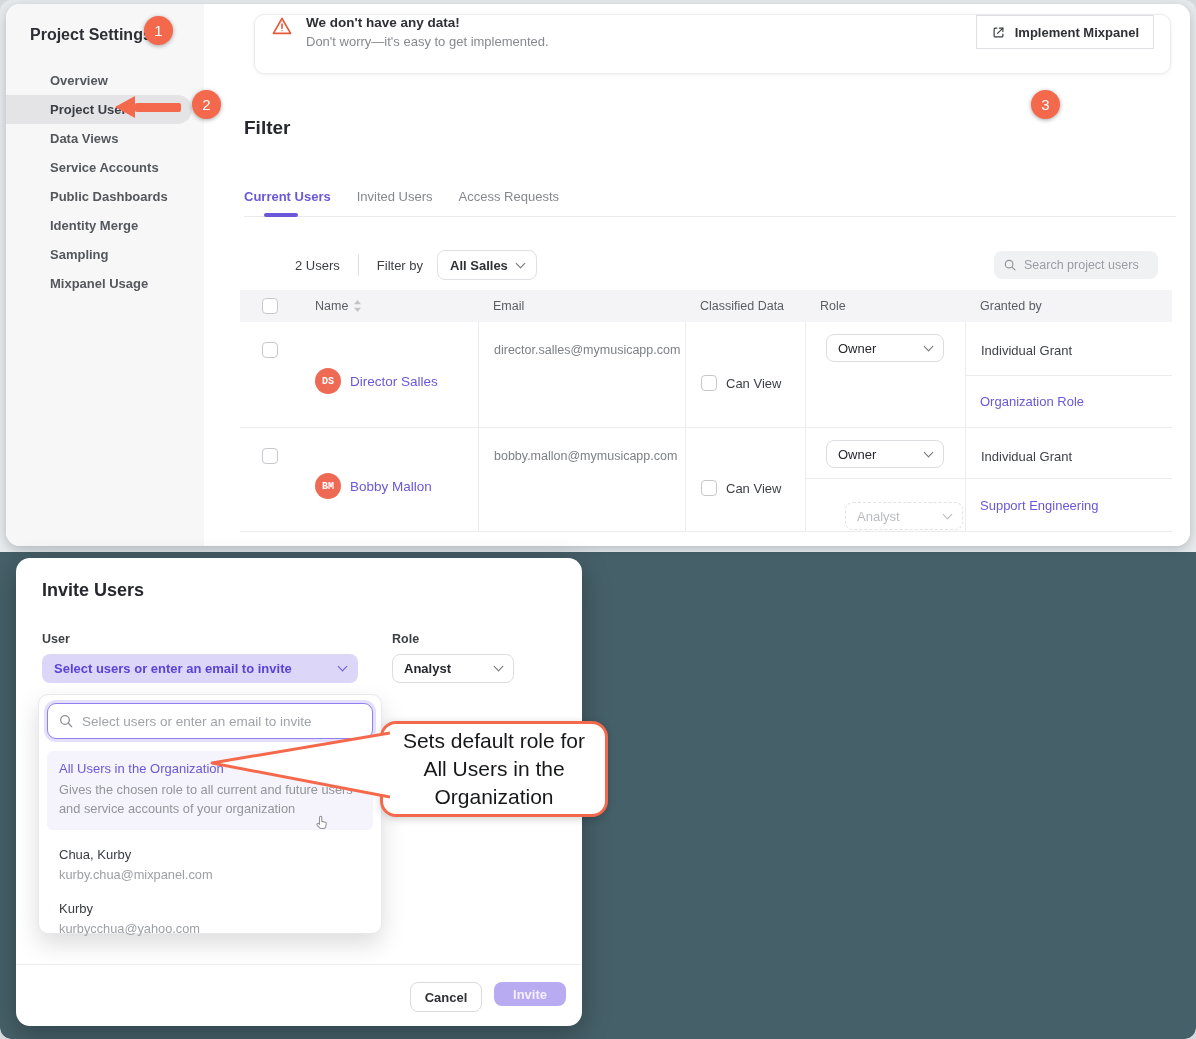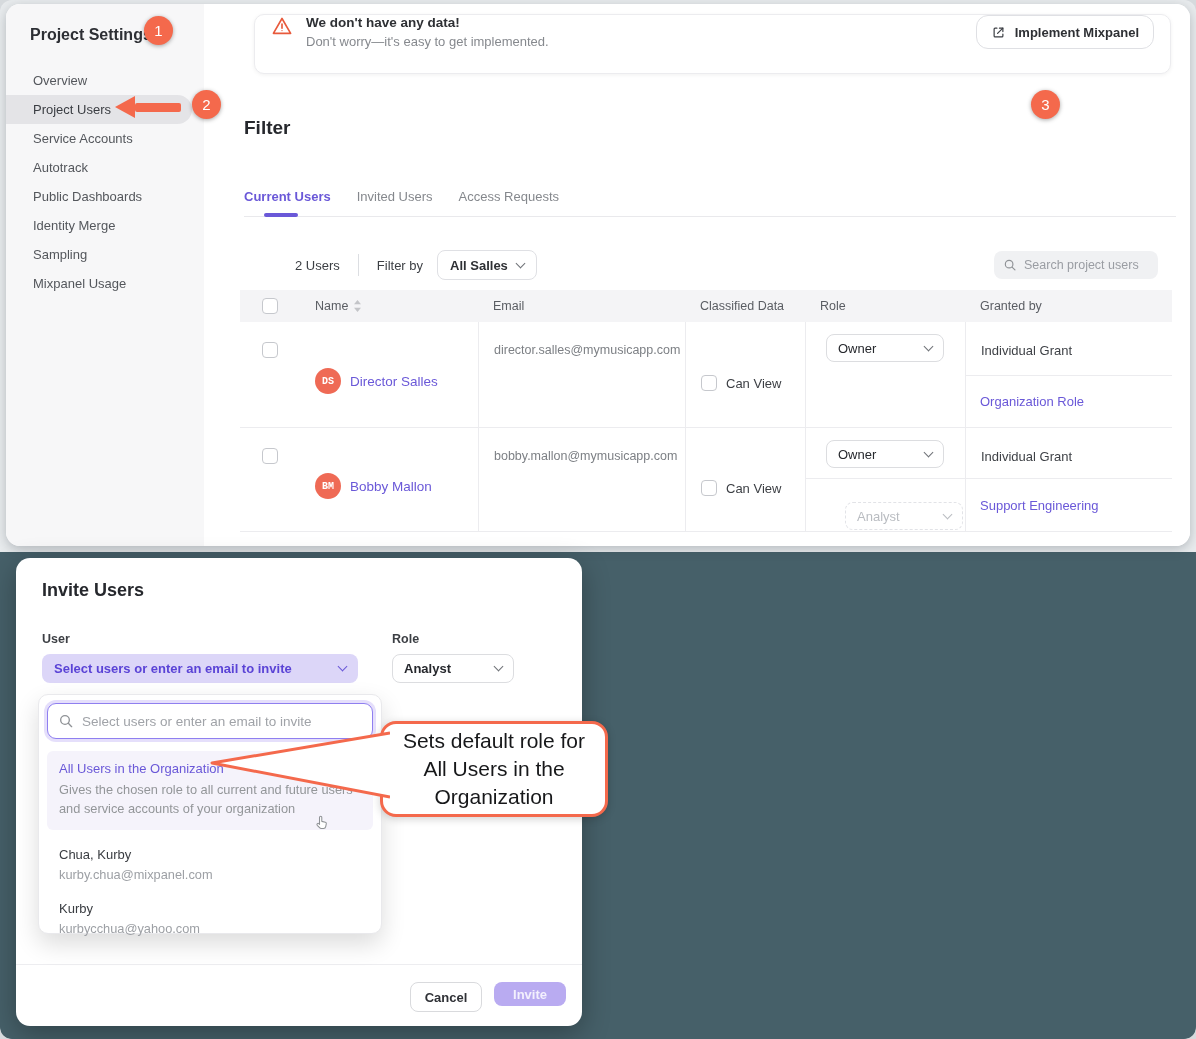--- a/index.html
+++ b/index.html
@@ -6,41 +6,41 @@
   body { background:#d6dadd; font-family:"Liberation Sans", sans-serif; }
   .stage { position:relative; width:1196px; height:1039px; background:#e9ecee; border-radius:12px; overflow:hidden; }
 
   
   .top-card { position:absolute; left:6px; top:4px; width:1184px; height:542px;
     background:#fff; border-radius:14px; box-shadow:0 3px 12px rgba(40,50,60,.28); }
   .sidebar { position:absolute; left:0; top:0; bottom:0; width:198px; background:#f7f7f8;
     border-radius:14px 0 0 14px; }
   .sb-title { position:absolute; left:24px; top:22px; font-size:16px; font-weight:bold; color:#2d2f34; }
   .sb-nav { position:absolute; left:0; top:62px; right:0; }
-  .sb-item { height:29px; line-height:29px; padding-left:27px; font-size:13px; color:#54575c; cursor:pointer; }
+  .sb-item { height:29px; line-height:29px; padding-left:44px; font-size:13px; color:#54575c; cursor:pointer;font-weight:bold; }
   .sb-item.active { background:#e4e4e7; border-radius:0 15px 15px 0; margin-right:12px; color:#3a3d42; }
 
   
   .badge { position:absolute; width:29px; height:29px; border-radius:50%; background:#f4694c;
     color:#fff; font-size:15px; display:flex; align-items:center; justify-content:center;
     box-shadow:0 1px 4px rgba(0,0,0,.35); z-index:12; }
   .annot-arrow { position:absolute; left:109px; top:92px; display:flex; align-items:center; z-index:12; }
   .annot-arrow .head { width:0; height:0; border-top:11px solid transparent; border-bottom:11px solid transparent;
     border-right:20px solid #f4694c; }
   .annot-arrow .bar { width:46px; height:9px; background:#f4694c; border-radius:2px; }
 
   
   .main { position:absolute; left:198px; top:0; right:0; bottom:0; background:#fff; border-radius:0 14px 14px 0; }
   .banner { position:absolute; left:50px; right:19px; top:10px; height:60px; background:#fff;
     border:1px solid #ececef; border-radius:10px; box-shadow:0 1px 4px rgba(0,0,0,.06);
     display:flex; align-items:flex-start; padding:0 16px; }
   .banner-text { margin-left:13px; }
   .banner-title { font-size:13.5px; font-weight:bold; color:#2e3034; }
   .banner-sub { font-size:13px; color:#86898e; margin-top:4px; }
-  .banner-btn { margin-left:auto; height:34px; padding:0 14px; border:1px solid #dfe0e4; border-radius:12px;
+  .banner-btn { margin-left:auto; height:34px; padding:0 14px; border:1px solid #dfe0e4; border-radius:0;
     background:#fff; display:flex; align-items:center; gap:9px; font-size:13px; font-weight:bold; color:#2e3034; cursor:pointer; }
 
   .users-title { position:absolute; left:40px; top:113px; font-size:19px; font-weight:bold; color:#26282d; }
 
   .tabs { position:absolute; left:40px; right:14px; top:177px; height:36px; border-bottom:1px solid #e9e9ec;
     display:flex; }
   .tab { position:relative; padding-right:26px; font-size:13px; color:#85888d; cursor:pointer; padding-top:8px; }
   .tab.active { color:#6a58d8; font-weight:bold; }
   .tab.active .tab-underline { position:absolute; left:20px; bottom:-1px; width:34px; height:4px; border-radius:2px; background:#6a58d8; }
 
@@ -138,22 +138,22 @@
 
   <div class="teal"></div>
 
   <div class="top-card">
 
     <div class="sidebar">
       <div class="sb-title">Project Settings</div>
       <div class="sb-nav">
         <div class="sb-item">Overview</div>
         <div class="sb-item active">Project Users</div>
+        <div class="sb-item">Data Views</div>
         <div class="sb-item">Service Accounts</div>
-        <div class="sb-item">Autotrack</div>
         <div class="sb-item">Public Dashboards</div>
         <div class="sb-item">Identity Merge</div>
         <div class="sb-item">Sampling</div>
         <div class="sb-item">Mixpanel Usage</div>
       </div>
     </div>
 
     <div class="badge" style="left:138px; top:12px;">1</div>
     <div class="annot-arrow">
       <div class="head"></div>

